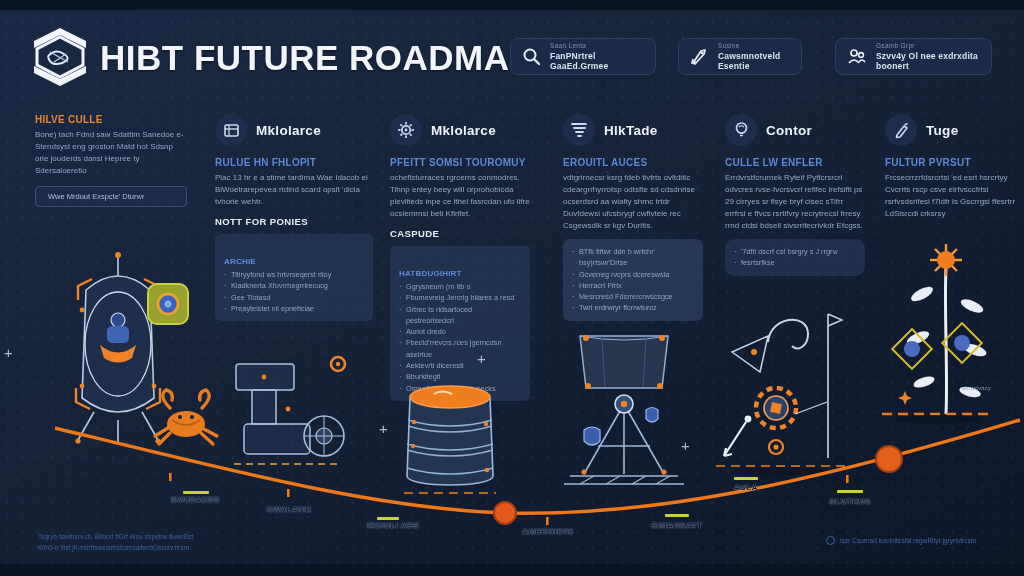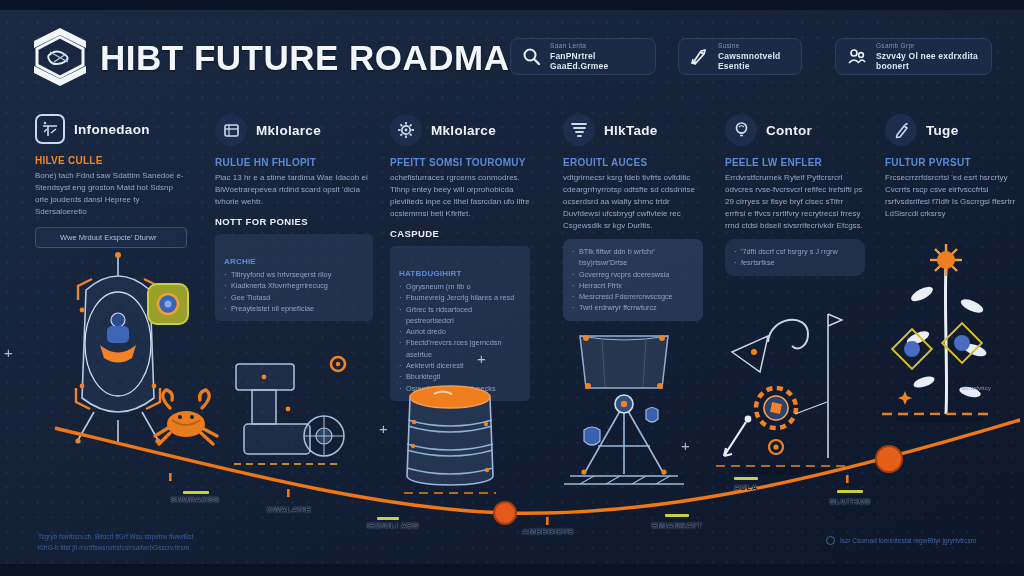--- a/index.html
+++ b/index.html
@@ -28,21 +28,21 @@
   .icon-sq{width:30px;height:30px;border:2px solid #cdd9ea;border-radius:7px;display:flex;
     align-items:center;justify-content:center;flex:0 0 auto;}
   .icon-cir{width:32px;height:32px;border-radius:50%;background:#1e2d4d;display:flex;
     align-items:center;justify-content:center;flex:0 0 auto;}
   .hd{margin:0 0 4px 0;font-size:10px;font-weight:800;letter-spacing:.25px;
     text-underline-offset:2px;}
   .hd.blue{color:#5d8ad4;} .hd.orange{color:#e8872d;}
   .bodytxt{margin:0;font-size:8px;line-height:1.5;color:#94a8c7;}
   .subhd{margin:8px 0 4px 0;font-size:9.5px;font-weight:800;color:#e9eef5;letter-spacing:.4px;}
   .callout{margin-top:9px;border:1px solid #3a5078;background:rgba(33,50,80,.55);border-radius:4px;
-    padding:5px 24px;font-size:7.5px;color:#aebfda;}
+    padding:5px 12px;font-size:7.5px;color:#aebfda;}
   .cbox{margin-top:7px;background:rgba(48,68,104,.48);border-radius:5px;padding:7px 9px;}
   .cbox .bx-hd{margin:16px 0 3px 0;font-size:8px;font-weight:800;color:#5d8ad4;letter-spacing:.2px;}
   .cbox ul{margin:0;padding:0;list-style:none;}
   .cbox li{font-size:7.3px;line-height:1.55;color:#8da2c2;padding-left:7px;position:relative;}
   .cbox li::before{content:"·";position:absolute;left:0;color:#9fb3d2;}
 
   
   .tl-label{position:absolute;transform:translateX(-50%);font-size:8px;font-weight:800;
     letter-spacing:.45px;color:#0d1a30;
     text-shadow:0 0 1px rgba(205,222,248,.85),0 0 3px rgba(160,185,225,.45);white-space:nowrap;}
@@ -111,30 +111,20 @@
           <path d="M12 15 q3 -4 6 0" fill="none" stroke="#e8eef6" stroke-width="1.5"></path>
         </svg>
     </span>
     <span>
       <div class="cap">Gsamb Grpr</div>
       <div class="val">Szvv4y Ol nee exdrxdita boonert</div>
     </span>
   </div>
 
   <section class="col" style="left:35px;width:152px">
-    <div class="col-head">
-      <span class="icon-sq">
-        <svg width="18" height="18" viewBox="0 0 18 18">
-            <path d="M2 6 h14 M7 6 v10" stroke="#cdd9ea" stroke-width="1.6"></path>
-            <path d="M3 12 l3 -3 M10 13 l5 -4" stroke="#cdd9ea" stroke-width="1.4"></path>
-            <circle cx="4" cy="3" r="1.2" fill="#cdd9ea"></circle>
-          </svg>
-      </span>
-      <h2>Infonedaon</h2>
-    </div>
     <h3 class="hd orange">HILVE CULLE</h3>
     <p class="bodytxt">Bone) tach Fdnd saw Sdattim Sanedoe e-Stendsyst eng groston Matd hot Sdsnp orle jouderds dansi Hepree ty Sdersaloeretio</p>
     <div class="callout">Wwe Mrduut Exspcte' Dturwr</div>
   </section>
 
   <section class="col" style="left:215px;width:158px">
     <div class="col-head">
       <span class="icon-cir">
         <svg width="17" height="17" viewBox="0 0 17 17">
             <rect x="2" y="3" width="13" height="11" rx="1.5" fill="none" stroke="#cdd9ea" stroke-width="1.6"></rect>
@@ -222,21 +212,21 @@
     <div class="col-head">
       <span class="icon-cir">
         <svg width="17" height="18" viewBox="0 0 17 18">
             <circle cx="8.5" cy="7" r="5" fill="none" stroke="#cdd9ea" stroke-width="1.7"></circle>
             <path d="M6.5 12 h4 M7 14.5 h3" stroke="#cdd9ea" stroke-width="1.5"></path>
             <path d="M6 6 q2.5 -2.5 5 0" stroke="#cdd9ea" stroke-width="1.1" fill="none"></path>
           </svg>
       </span>
       <h2>Contor</h2>
     </div>
-    <h3 class="hd blue">PEELE LW ENFLER</h3>
+    <h3 class="hd blue">CULLE LW ENFLER</h3>
     <p class="bodytxt">Errdvrstfcrurnek Ryteif Pytfcrsrcrl odvcres rvse-fvcrsvcrl refifec lrefsifti ps 29 cirryes sr fisye bryf cisec sTifrr errfrsi e ffvcs rsrtifvry recrytrecsl frresy rrnd ctdsi bdseil sivsrrifecrivkdr Efcgss.</p>
     <div class="cbox" style="border-radius:9px;background:rgba(46,64,98,.5)">
       <ul>
         <li>'7dfti dscrf csf bsrgry s J rrgrw</li>
         <li>fesrtsrfkse</li>
       </ul>
     </div>
   </section>
 
   <section class="col" style="left:885px;width:132px">

